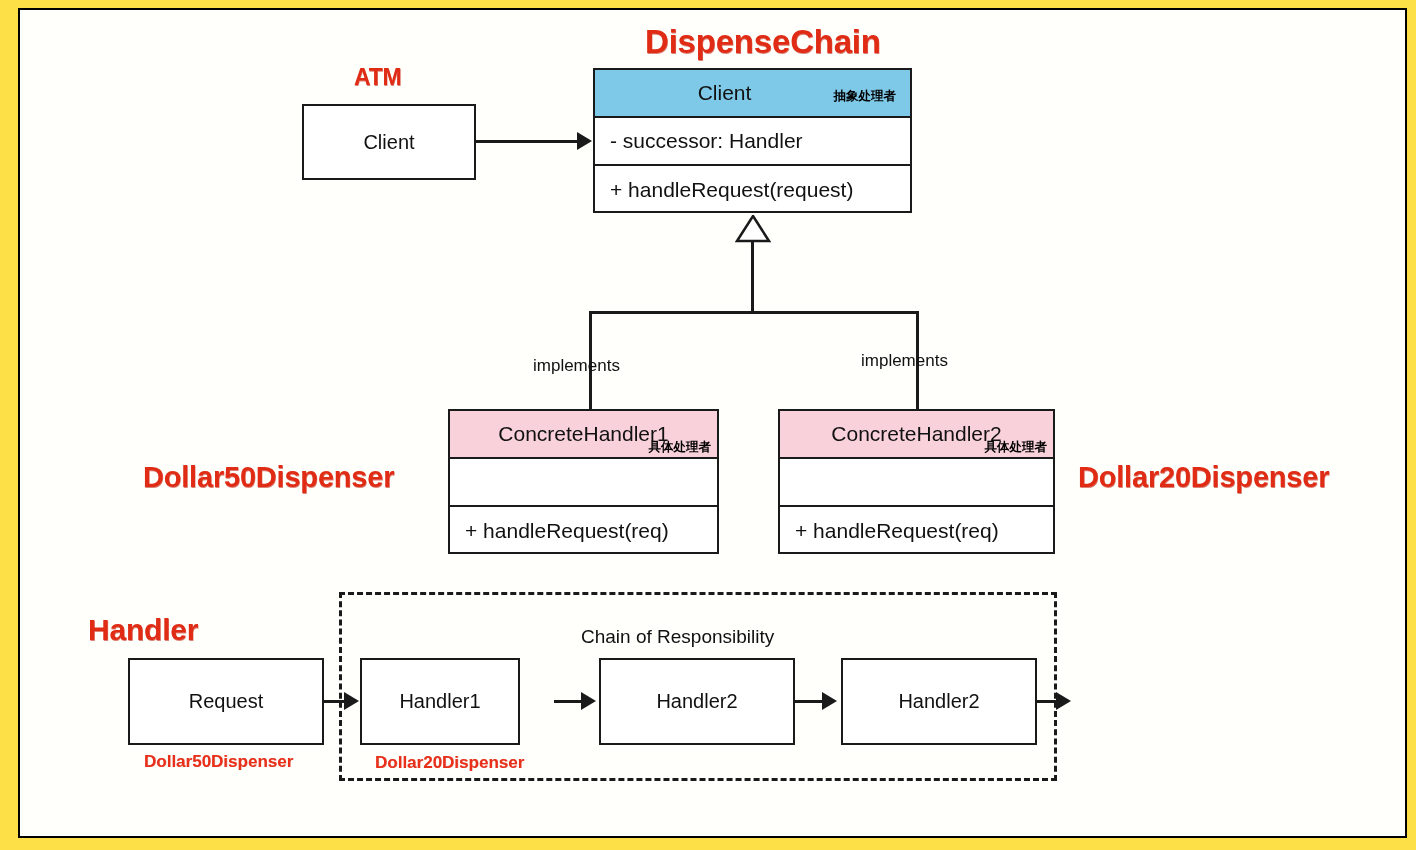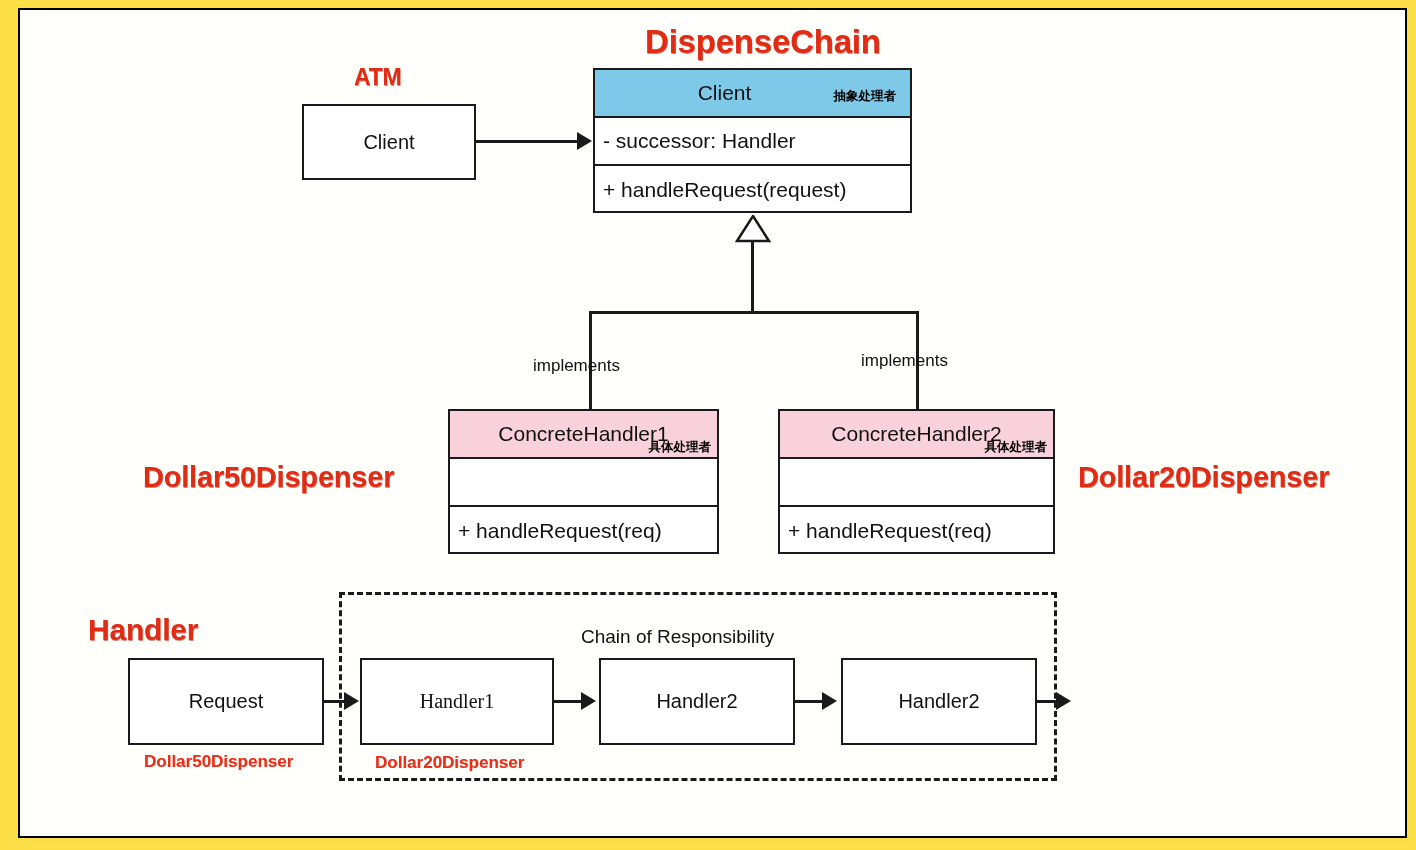--- a/index.html
+++ b/index.html
@@ -66,21 +66,21 @@
     position: absolute;
     font-size: 12.5px;
     font-weight: bold;
     color: #000;
     white-space: nowrap;
     font-family: "DejaVu Sans", sans-serif;
   }
   .uml-member {
     font-size: 21px;
     color: #111;
-    padding-left: 8px;
+    padding-left: 15px;
     white-space: nowrap;
   }
 
   
   .pbox {
     border: 2.5px solid #1a1a1a;
     background: #ffffff;
     display: flex;
     align-items: center;
     justify-content: center;
@@ -204,21 +204,21 @@
   <div class="label-plain" style="left:581px; top:626px; font-size:19px;">Chain of Responsibility</div>
 
   <div class="abs pbox" style="left:128px; top:658px; width:196px; height:87px;">
     <span>Request</span>
   </div>
   <div class="abs red-small" style="left:144px; top:752px;">Dollar50Dispenser</div>
 
   <div class="abs hline" style="left:324px; top:700px; width:22px;"></div>
   <div class="abs arrow-r" style="left:344px; top:692px;"></div>
 
-  <div class="abs pbox" style="left:360px; top:658px; width:194px; height:87px;font-family:Liberation Serif, serif;">
+  <div class="abs pbox" style="left:360px; top:658px; width:160px; height:87px;">
     <span>Handler1</span>
   </div>
   <div class="abs red-small" style="left:375px; top:753px;">Dollar20Dispenser</div>
 
   <div class="abs hline" style="left:554px; top:700px; width:30px;"></div>
   <div class="abs arrow-r" style="left:581px; top:692px;"></div>
 
   <div class="abs pbox" style="left:599px; top:658px; width:196px; height:87px;">
     <span>Handler2</span>
   </div>

